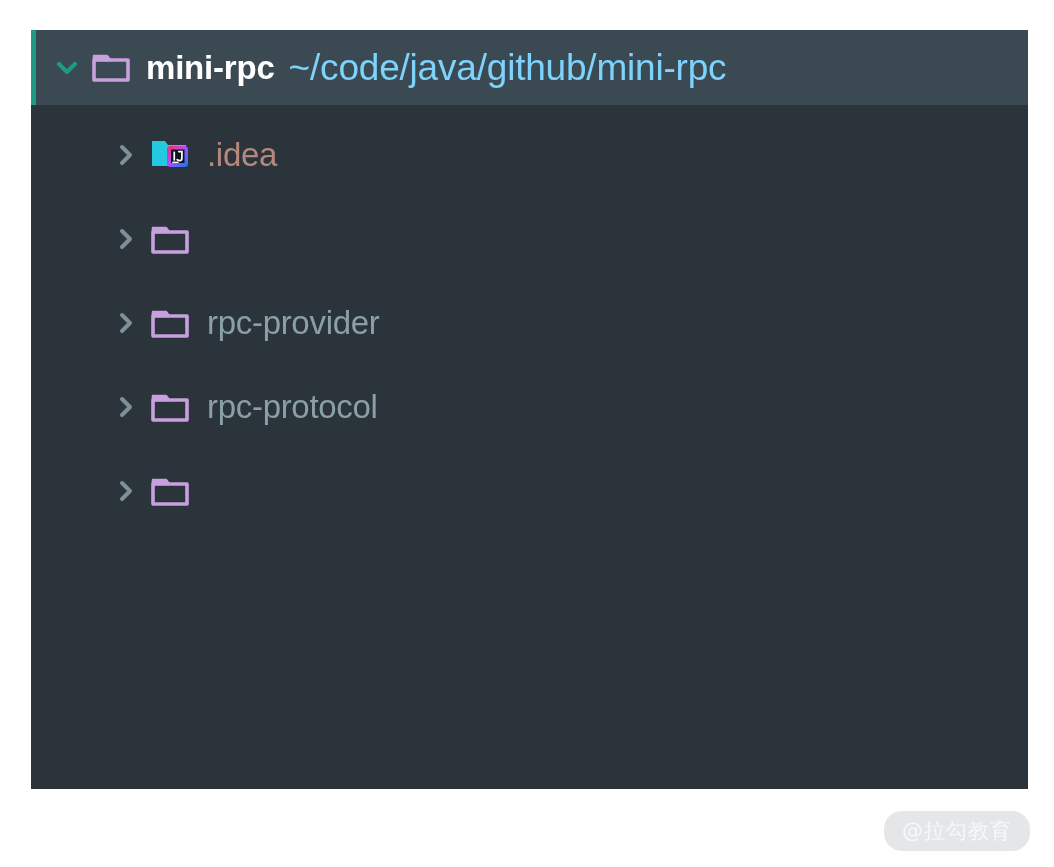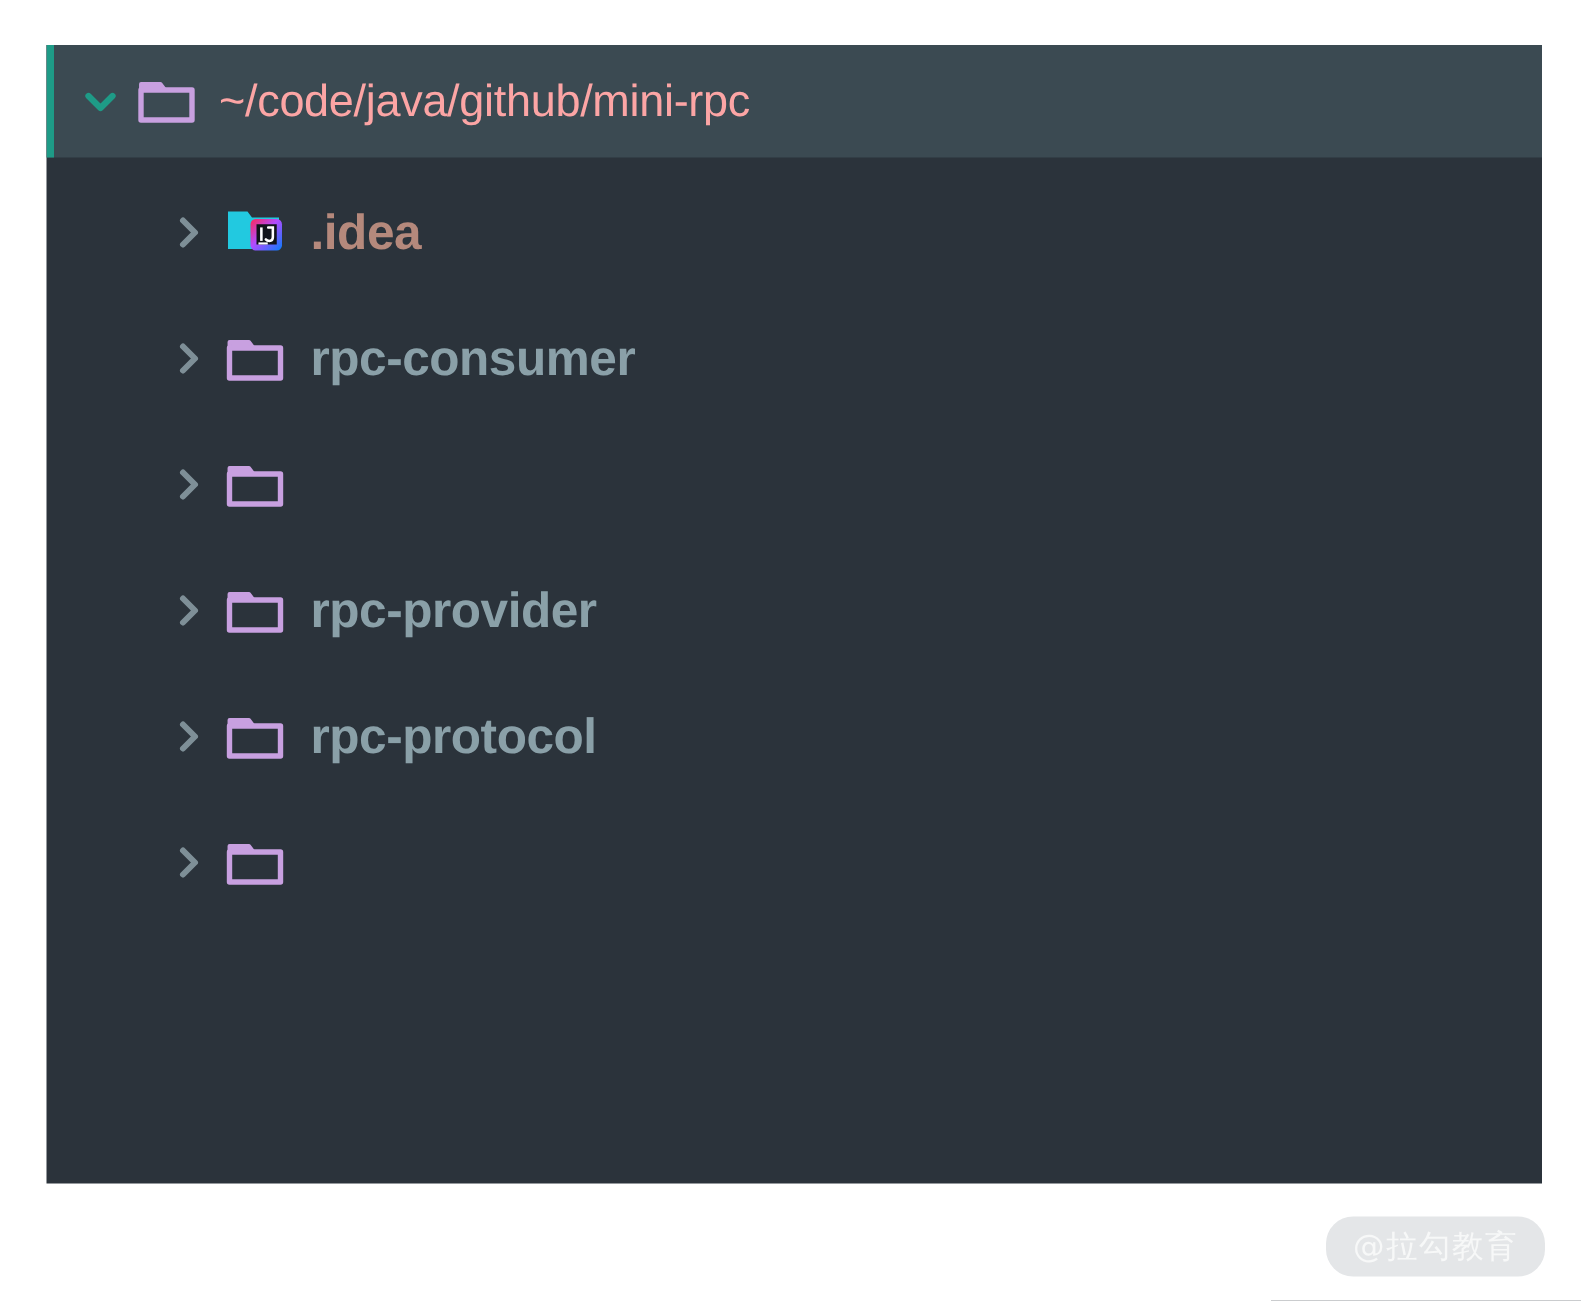--- a/index.html
+++ b/index.html
@@ -69,42 +69,42 @@
 
   .hdr-title {
     font-size: 33px;
     font-weight: bold;
     color: #ffffff;
     margin-left: 14px;
     letter-spacing: -0.2px;
     white-space: nowrap;
   }
   .hdr-path {
-    font-size: 30px;
+    font-size: 37px;
     font-weight: normal;
-    color: #fca5a5;
+    color: #7dd3fc;
     margin-left: 14px;
     letter-spacing: -0.2px;
     white-space: nowrap;
   }
 
   
   .tree-rows {
     padding-top: 8px;
   }
   .tree-row {
     height: 84px;
     display: flex;
     align-items: center;
     box-sizing: border-box;
     padding-left: 80px;
   }
   .row-label {
     font-size: 33px;
-    font-weight: bold;
+    font-weight: normal;
     margin-left: 16px;
     letter-spacing: -0.3px;
     white-space: nowrap;
     color: #8aa0a8;
   }
   .row-label.excluded { color: #b5897c; }
 
   .idea-icon {
     width: 42px;
     height: 36px;
@@ -143,20 +143,21 @@
       <svg width="30" height="30" viewBox="0 0 30 30" aria-hidden="true">
         <path d="M7 11 L15 19 L23 11" fill="none" stroke="#1e9b87" stroke-width="4.2" stroke-linecap="round" stroke-linejoin="round"></path>
       </svg>
     </span>
     <span class="folder-icon">
       <svg width="40" height="33" viewBox="0 0 40 33" aria-hidden="true">
         <path d="M3 9 L3 29 L37 29 L37 9 Z" fill="none" stroke="#c8a0e0" stroke-width="3.6" stroke-linejoin="round"></path>
         <path d="M3 9 L3 5 L16 5 L19 9 Z" fill="#c8a0e0" stroke="#c8a0e0" stroke-width="2.6" stroke-linejoin="round"></path>
       </svg>
     </span>
+    <span class="hdr-title">mini-rpc</span>
     <span class="hdr-path">~/code/java/github/mini-rpc</span>
   </div>
 
   <div class="tree-rows">
 
     <div class="tree-row">
       <span class="chev">
         <svg width="30" height="30" viewBox="0 0 30 30" aria-hidden="true">
           <path d="M11 7 L19 15 L11 23" fill="none" stroke="#7e8f97" stroke-width="4" stroke-linecap="round" stroke-linejoin="round"></path>
         </svg>
@@ -174,34 +175,20 @@
           <rect x="18" y="9" width="21" height="21" rx="3.5" fill="url(#ijg)"></rect>
           <rect x="22" y="12.5" width="13.5" height="13.5" fill="#11131a"></rect>
           <path d="M29.8 14.6 L32.9 14.6 L32.9 21.2 Q32.9 23.6 30.6 23.6 Q29.0 23.6 28.2 22.6" fill="none" stroke="#ffffff" stroke-width="1.7" stroke-linecap="round"></path>
           <rect x="24.4" y="14.6" width="1.7" height="9" fill="#ffffff"></rect>
           <rect x="23.3" y="24.6" width="6.2" height="1.4" fill="#ffffff"></rect>
         </svg>
       </span>
       <span class="row-label excluded">.idea</span>
     </div>
 
-    <div class="tree-row">
-      <span class="chev">
-        <svg width="30" height="30" viewBox="0 0 30 30" aria-hidden="true">
-          <path d="M11 7 L19 15 L11 23" fill="none" stroke="#7e8f97" stroke-width="4" stroke-linecap="round" stroke-linejoin="round"></path>
-        </svg>
-      </span>
-      <span class="folder-icon">
-        <svg width="40" height="33" viewBox="0 0 40 33" aria-hidden="true">
-          <path d="M3 9 L3 29 L37 29 L37 9 Z" fill="none" stroke="#c8a0e0" stroke-width="3.6" stroke-linejoin="round"></path>
-          <path d="M3 9 L3 5 L16 5 L19 9 Z" fill="#c8a0e0" stroke="#c8a0e0" stroke-width="2.6" stroke-linejoin="round"></path>
-        </svg>
-      </span>
-      <span class="row-label">rpc-consumer</span>
-    </div>
 
     <div class="tree-row">
       <span class="chev">
         <svg width="30" height="30" viewBox="0 0 30 30" aria-hidden="true">
           <path d="M11 7 L19 15 L11 23" fill="none" stroke="#7e8f97" stroke-width="4" stroke-linecap="round" stroke-linejoin="round"></path>
         </svg>
       </span>
       <span class="folder-icon">
         <svg width="40" height="33" viewBox="0 0 40 33" aria-hidden="true">
           <path d="M3 9 L3 29 L37 29 L37 9 Z" fill="none" stroke="#c8a0e0" stroke-width="3.6" stroke-linejoin="round"></path>

